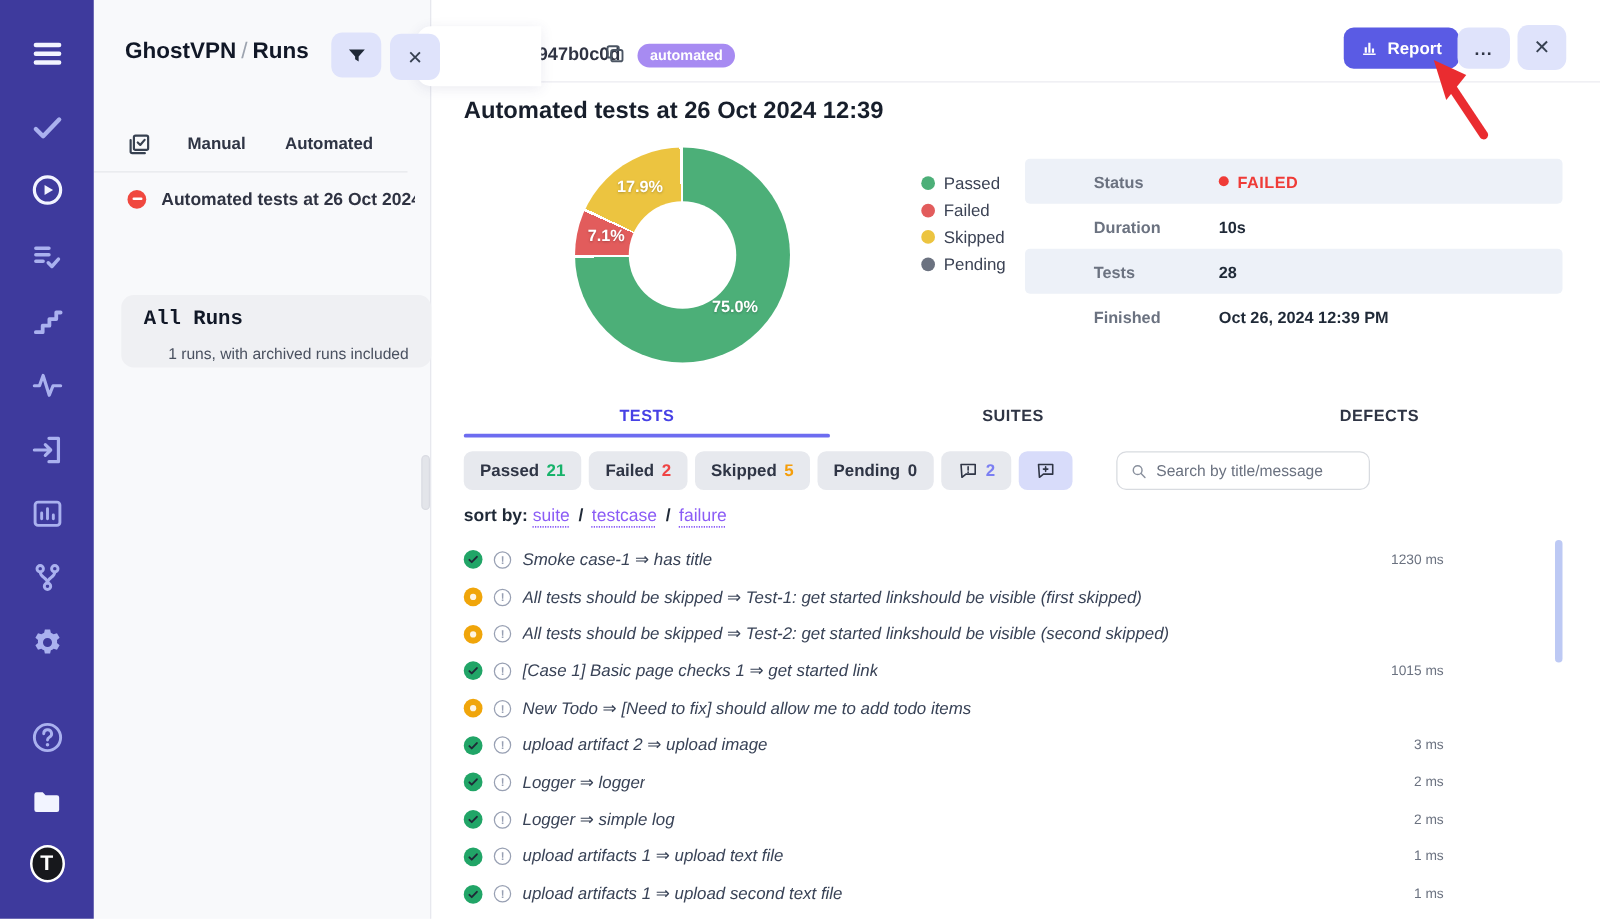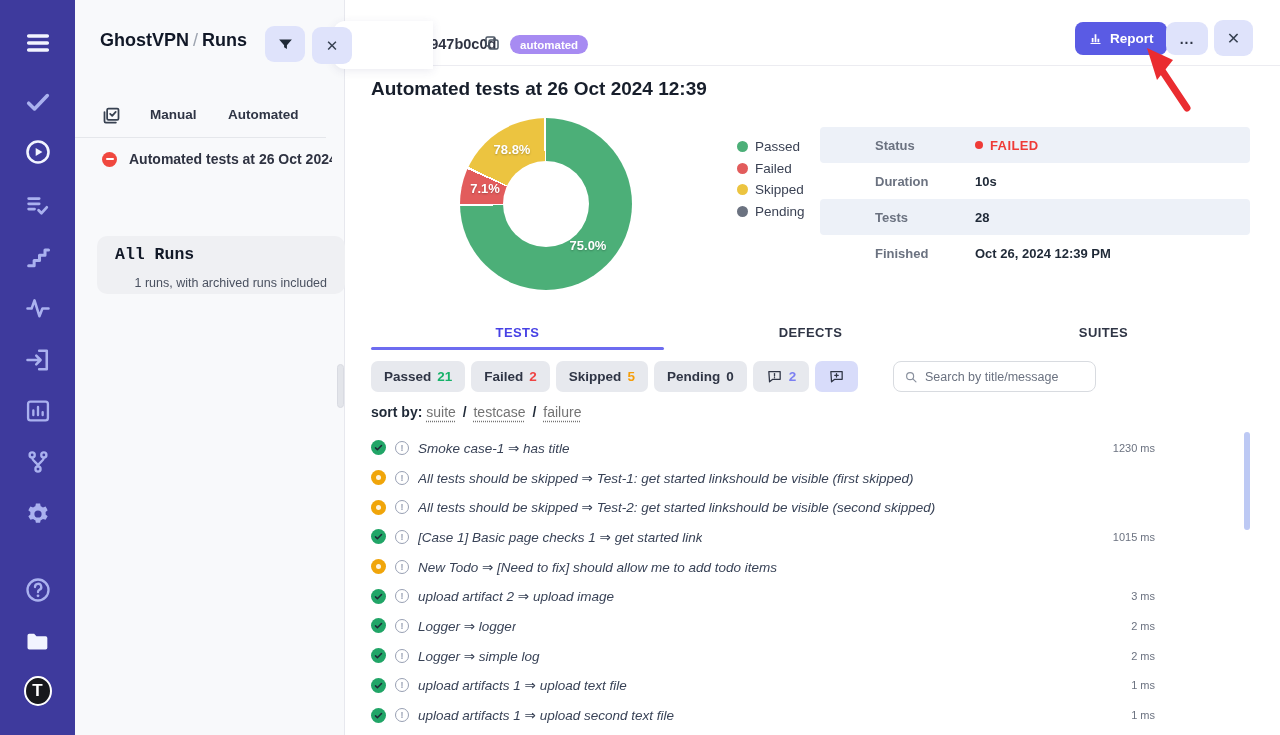--- a/index.html
+++ b/index.html
@@ -96,21 +96,21 @@
   .chip.active { background:#d8dcfa; }
   .chip svg { width:17px; height:17px; color:#2f3545; }
   .search { position:absolute; left:548px; top:361px; width:203px; height:31px; border:1px solid #d8dbe0; border-radius:8px;
             background:#fff; display:flex; align-items:center; gap:7px; padding:0 10px; }
   .search svg { width:14px; height:14px; color:#8a919e; flex:0 0 auto; }
   .search input { border:none; outline:none; width:100%; font-size:12.5px; color:#374151; background:transparent; font-family:inherit; }
   .search input::placeholder { color:#6b7280; }
 
   
   .sortrow { position:absolute; left:26px; top:404px; font-size:14px; color:#1f2937; font-weight:700; }
-  .sortrow a { color:#737373; font-weight:400; text-decoration:underline dotted; text-underline-offset:4px; cursor:pointer; }
+  .sortrow a { color:#8b5cf6; font-weight:400; text-decoration:underline dotted; text-underline-offset:4px; cursor:pointer; }
   .sortrow .sep { color:#1f2937; font-weight:600; padding:0 3px; }
 
   
   .tests { position:absolute; left:26px; top:433px; width:879px; }
   .trow { position:relative; height:29.7px; display:flex; align-items:center; gap:9px; cursor:pointer; }
   .st-icon { width:15px; height:15px; border-radius:50%; flex:0 0 auto; display:flex; align-items:center; justify-content:center; }
   .st-icon.passed { background:#21a567; }
   .st-icon.passed svg { width:9px; height:9px; }
   .st-icon.skipped { background:#f0a50a; position:relative; }
   .st-icon.skipped::after { content:""; width:5px; height:5px; border-radius:50%; background:rgba(255,255,255,.88); }
@@ -277,21 +277,21 @@
     </svg>
   </header>
 
   <h1 class="h1">Automated tests at 26 Oct 2024 12:39</h1>
 
   <div class="donut" style="background: conic-gradient(rgb(76, 175, 120) 0%, rgb(76, 175, 120) 74.55%, rgb(255, 255, 255) 74.55%, rgb(255, 255, 255) 75%, rgb(226, 92, 92) 75%, rgb(226, 92, 92) 81.65%, rgb(255, 255, 255) 81.65%, rgb(255, 255, 255) 82.1%, rgb(236, 196, 64) 82.1%, rgb(236, 196, 64) 99.55%, rgb(255, 255, 255) 99.55%, rgb(255, 255, 255) 100%);">
     <div class="donut-hole"></div>
     <div>
         <span class="pct" style="left: 128px; top: 127px;">75.0%</span>
         <span class="pct" style="left: 25px; top: 70px;">7.1%</span>
-        <span class="pct" style="left: 52px; top: 31px;">78.8%</span>
+        <span class="pct" style="left: 52px; top: 31px;">17.9%</span>
       </div>
   </div>
   <div class="legend">
       <div class="legend-item">
         <span class="legend-dot" style="background:#4caf78"></span>
         <span class="legend-label">Passed</span>
       </div>
       <div class="legend-item">
         <span class="legend-dot" style="background:#e25c5c"></span>
         <span class="legend-label">Failed</span>
@@ -320,22 +320,22 @@
         <span class="stat-value ">28</span>
       </div>
       <div class="stat-row">
         <span class="stat-label">Finished</span>
         <span class="stat-value ">Oct 26, 2024 12:39 PM</span>
       </div>
     </div>
 
   <div class="dtabs">
       <div class="dtab active">TESTS</div>
+      <div class="dtab">SUITES</div>
       <div class="dtab">DEFECTS</div>
-      <div class="dtab">SUITES</div>
     </div>
 
   <div class="chips">
       <div class="chip">
         <span>Passed</span>
         <span class="cnt" style="color:#17b26a">21</span>
       </div>
       <div class="chip">
         <span>Failed</span>
         <span class="cnt" style="color:#ef4444">2</span>

